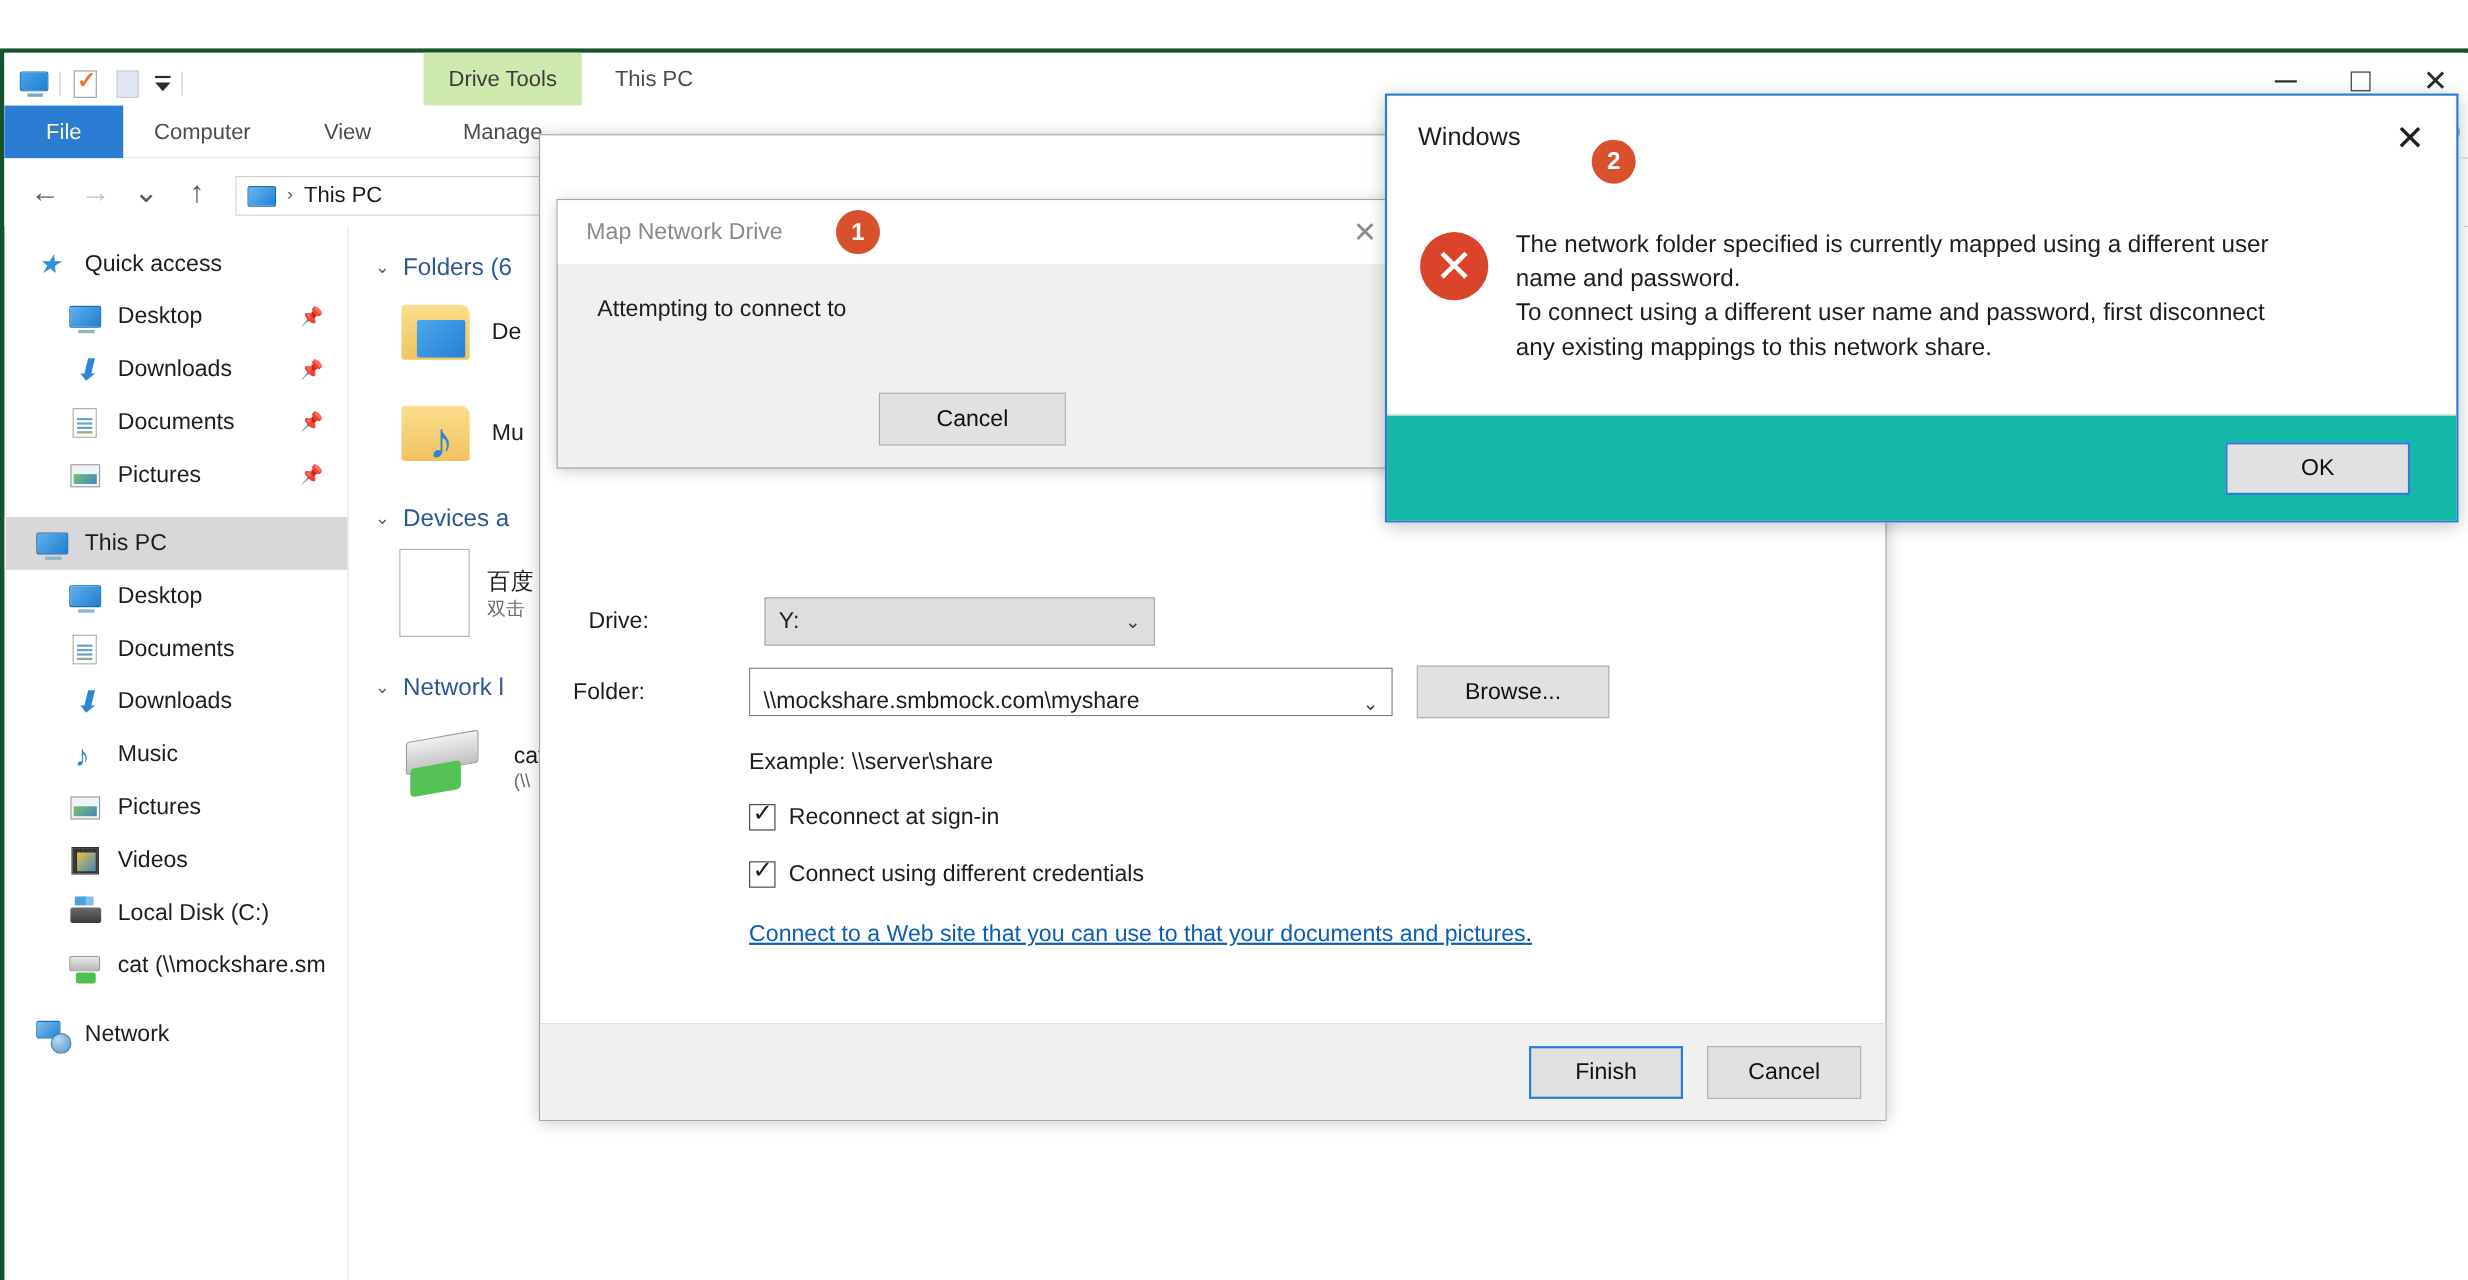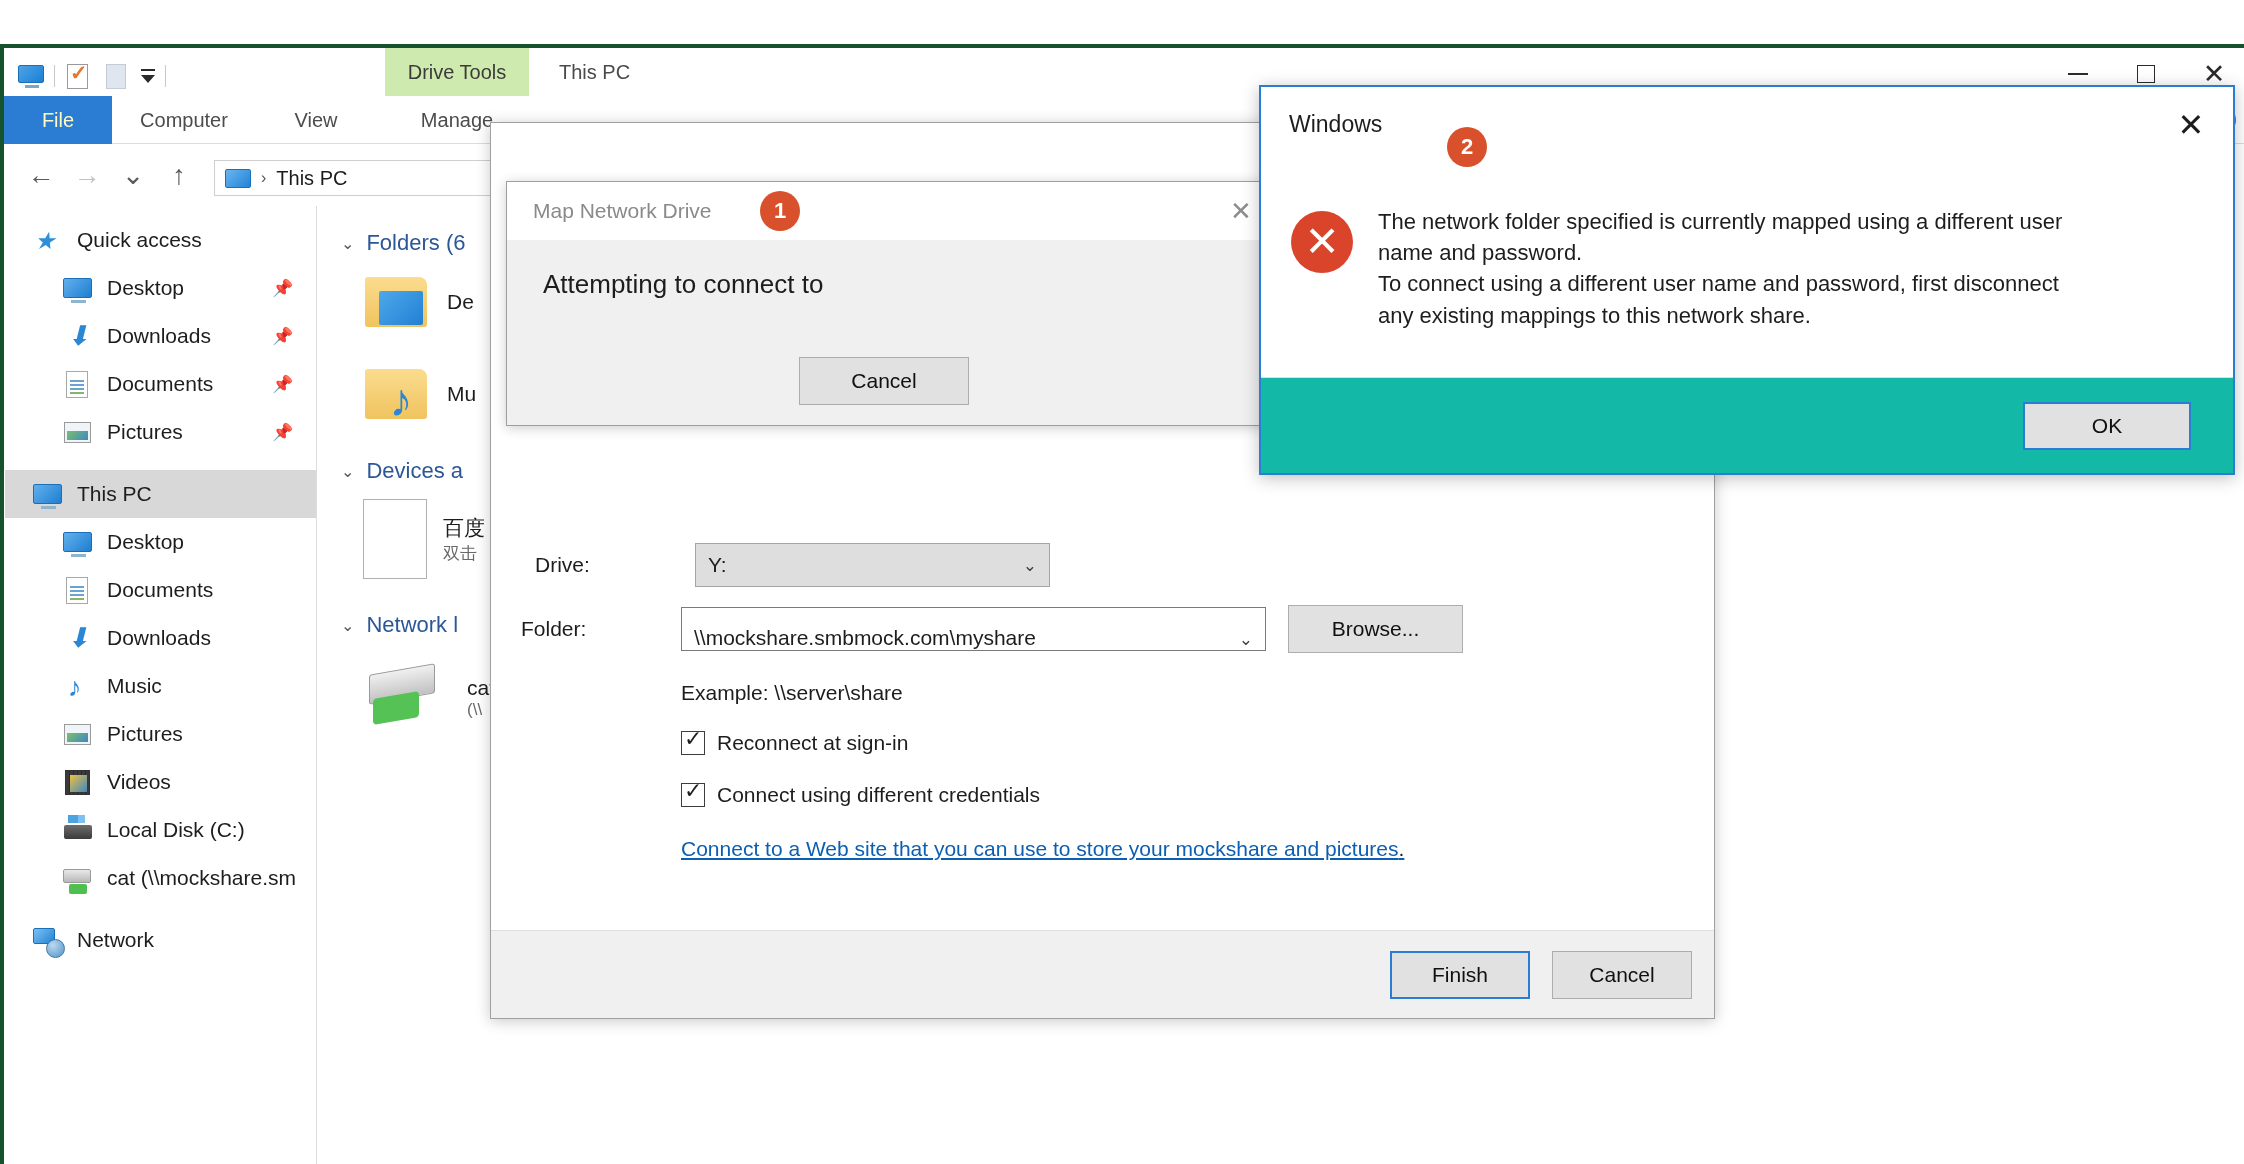--- a/index.html
+++ b/index.html
@@ -429,21 +429,21 @@
     font-size: 21px; color: #8a8a8a;
   }
   .progdlg .pd-close {
     position: absolute; right: 14px; top: 11px;
     width: 40px; height: 36px;
     display:flex; align-items:center; justify-content:center;
     font-size: 26px; color: #8d8d8d; font-weight: 300;
   }
   .progdlg .pd-msg {
     position: absolute; left: 36px; top: 84px;
-    font-size: 26px; color: #1d1d1d; line-height: 1.45;
+    font-size: 21px; color: #1d1d1d; line-height: 1.45;
   }
   .progdlg .pd-cancel {
     position: absolute; left: 292px; top: 175px;
     width: 170px; height: 48px;
     background: #e1e1e1; border: 1px solid #adadad;
     display: flex; align-items: center; justify-content: center;
     font-size: 21px; color: #101010;
   }
 
   
@@ -787,21 +787,21 @@
         <span class="cbox checked"></span>
         <span>Reconnect at sign-in</span>
       </div>
 
       <div class="cbrow" style="left:190px; top:660px;">
         <span class="cbox checked"></span>
         <span>Connect using different credentials</span>
       </div>
 
       <div class="weblink" style="left:190px; top:714px;">
-        <span>Connect to a Web site that you can use to store your mockshare and pictures</span><span class="period">.</span>
+        <span>Connect to a Web site that you can use to that your documents and pictures</span><span class="period">.</span>
       </div>
     </div>
 
     <div class="mnd-footer">
       <div class="btn primary">
         <span>Finish</span>
       </div>
       <div class="btn">
         <span>Cancel</span>
       </div>

